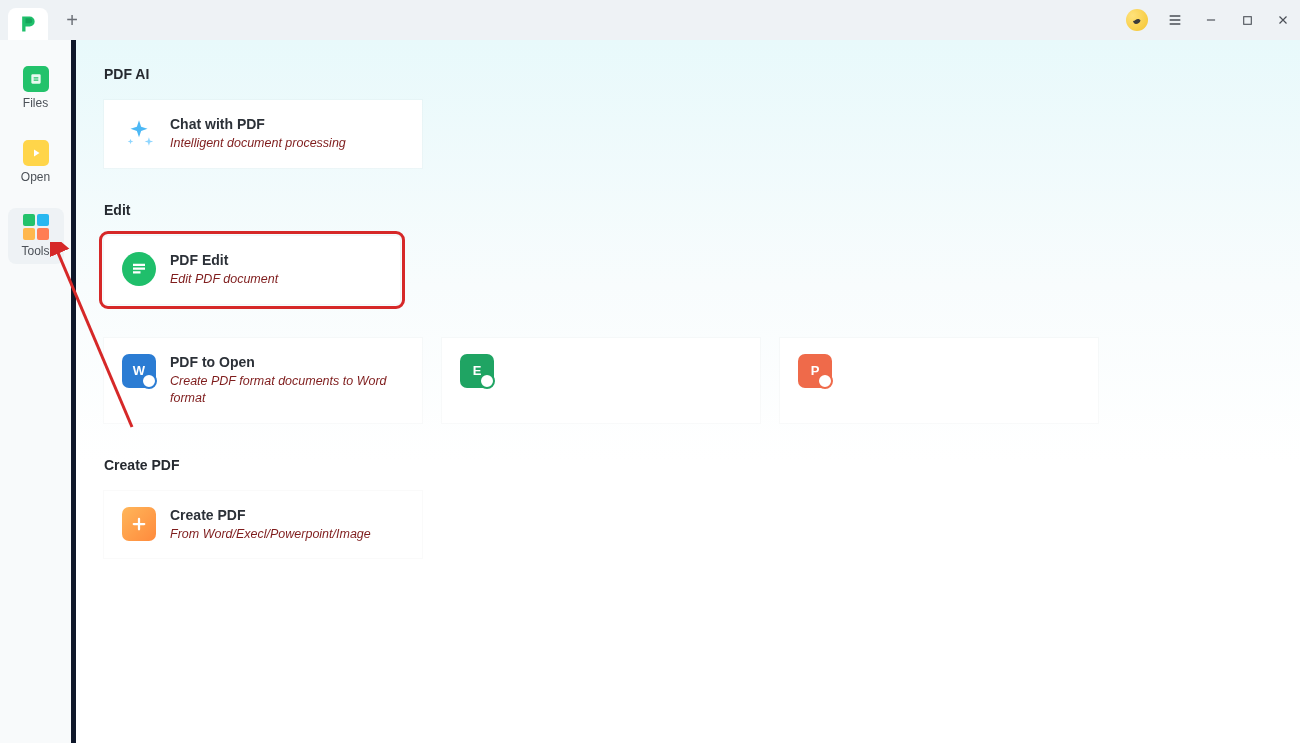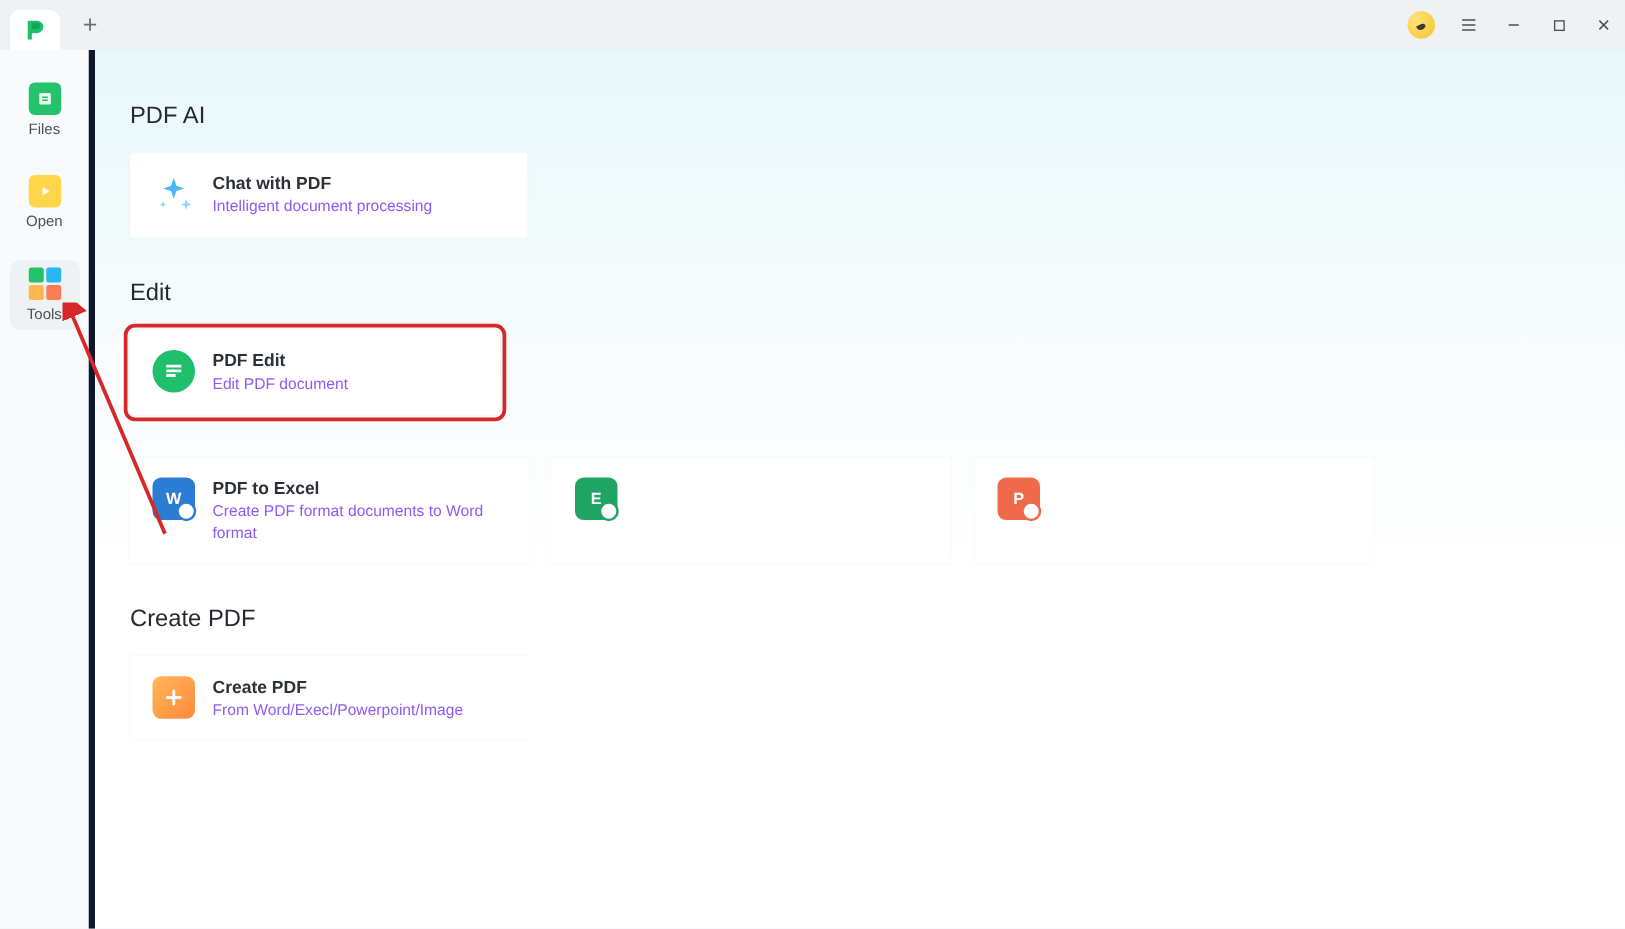--- a/index.html
+++ b/index.html
@@ -90,24 +90,24 @@
     width:26px;height:26px;border-radius:5px;
     display:flex;align-items:center;justify-content:center;
   }
   .content {
     flex:1;
     background: linear-gradient(180deg, #e8f9fb 0%, #f8fcfd 35%, #ffffff 60%);
     padding: 26px 0 26px 28px;
     overflow:auto;
   }
   .section-title {
-    font-size: 19px;
-    font-weight: 400;
+    font-size: 14px;
+    font-weight: 700;
     color: #262a30;
-    margin: 16px 0 18px 0;
+    margin: 0 0 18px 0;
   }
   .card-row {
     display:flex;
     gap: 20px;
     margin-bottom: 34px;
     flex-wrap: wrap;
   }
   .card {
     width: 318px;
     background: #fff;
@@ -131,22 +131,23 @@
     display:flex;align-items:center;justify-content:center;
   }
   .card-title {
     font-size: 14px;
     font-weight:600;
     color:#2c3138;
     margin-bottom:3px;
   }
   .card-sub {
     font-size: 12.5px;
-    color:#8b5cf6;
+    color:#7f1d1d;
     line-height:1.35;
+    font-style:italic;
   }
 
   
   .ic-files { background:#23c26b;}
   .ic-open  { background:#ffd54a;}
   .ic-tools-a { background:#23c26b;}
   .ic-tools-b { background:#28b7f0;}
   .ic-tools-c { background:#ffb74d;}
   .ic-tools-d { background:#ff7d54;}
   .tools-grid {display:grid;grid-template-columns:12px 12px;grid-template-rows:12px 12px;gap:2px;}
@@ -292,21 +293,21 @@
         </div>
       </div>
     </div>
 
     <div class="card-row">
       <div class="card">
         <div class="card-icon ic-word">
             <div class="doc-square">W</div>
           </div>
         <div>
-          <div class="card-title">PDF to Excel</div>
+          <div class="card-title">PDF to Open</div>
           <div class="card-sub">Create PDF format documents to Word format</div>
         </div>
       </div>
       <div class="card">
         <div class="card-icon ic-excel">
             <div class="doc-square">E</div>
           </div>
       </div>
       <div class="card">
         <div class="card-icon ic-ppt">

